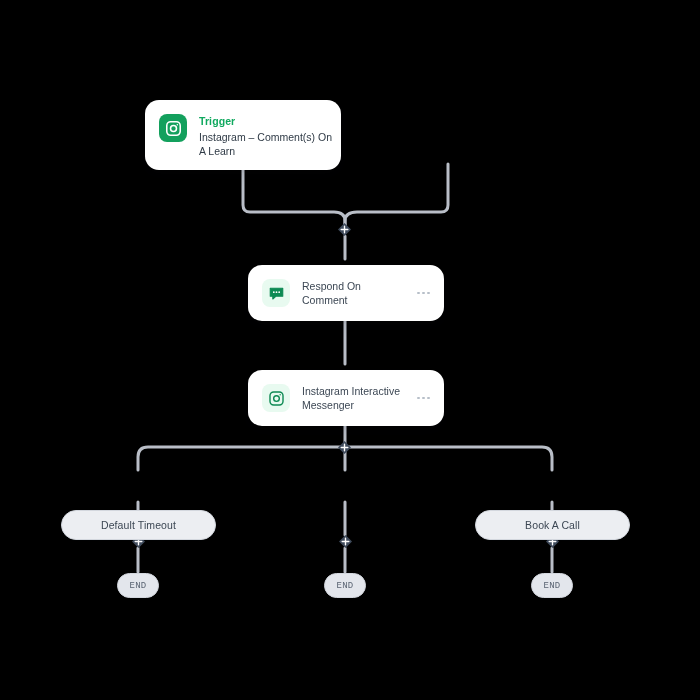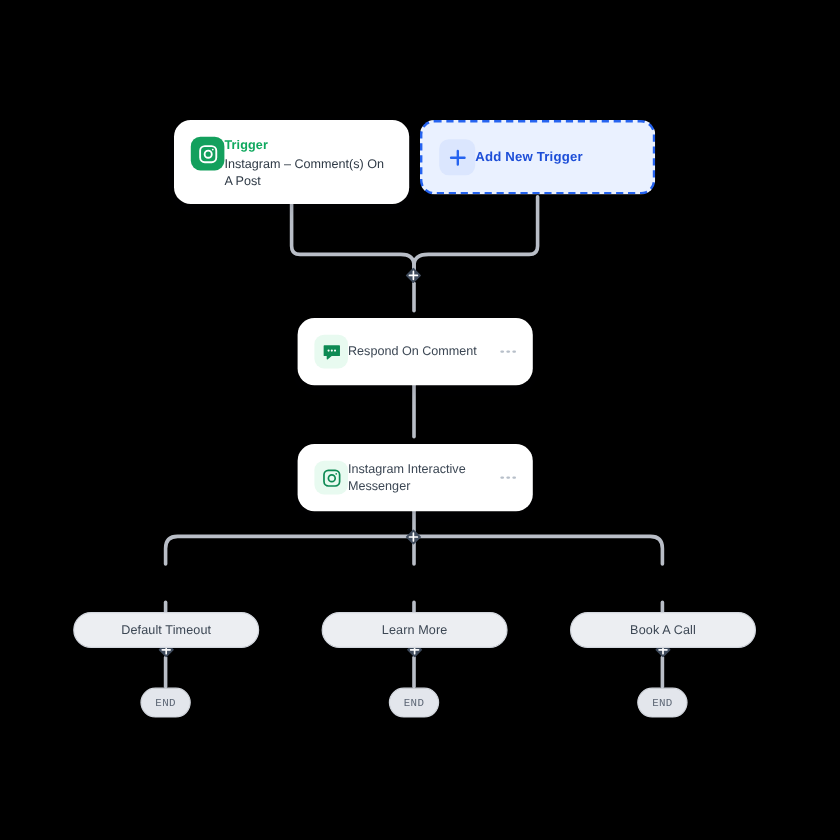--- a/index.html
+++ b/index.html
@@ -27,21 +27,21 @@
 
   
   .node {
     position: absolute;
     box-sizing: border-box;
     background: #ffffff;
     border-radius: 14px;
     box-shadow: 0 4px 14px rgba(16,24,40,0.10), 0 1px 3px rgba(16,24,40,0.06);
     display: flex;
     align-items: center;
-    gap: 0;
+    gap: 12px;
     padding: 12px 14px;
   }
 
   
   .node-trigger {
     left: 145px;
     top: 100px;
     width: 196px;
     height: 70px;
     align-items: flex-start;
@@ -261,32 +261,24 @@
   <div class="node node-trigger">
     <div class="icon-tile solid">
       <svg width="17" height="17" viewBox="0 0 24 24" fill="none" stroke="#ffffff" stroke-width="2.2" stroke-linecap="round" stroke-linejoin="round">
         <rect x="2.5" y="2.5" width="19" height="19" rx="5.5"></rect>
         <circle cx="12" cy="12" r="4.2"></circle>
         <circle cx="17.4" cy="6.6" r="1.05" fill="#ffffff" stroke="none"></circle>
       </svg>
     </div>
     <div class="trigger-text">
       <div class="trigger-title">Trigger</div>
-      <div class="trigger-sub">Instagram – Comment(s) On A Post</div>
+      <div class="trigger-sub">Instagram – Comment(s) On A Learn</div>
     </div>
   </div>
 
-  <div class="node node-add">
-    <div class="plus-box">
-      <svg width="15" height="15" viewBox="0 0 16 16">
-        <path d="M8 2 L8 14 M2 8 L14 8" stroke="#2563f0" stroke-width="2.1" stroke-linecap="round"></path>
-      </svg>
-    </div>
-    <span class="add-label">Add New Trigger</span>
-  </div>
 
   <div class="node node-step node-messenger">
     <div class="icon-tile soft">
       <svg width="17" height="17" viewBox="0 0 24 24" fill="none" stroke="#0e8a54" stroke-width="2" stroke-linecap="round" stroke-linejoin="round">
         <rect x="2.8" y="2.8" width="18.4" height="18.4" rx="5.2"></rect>
         <circle cx="12" cy="12" r="4"></circle>
         <circle cx="17.2" cy="6.8" r="1" fill="#0e8a54" stroke="none"></circle>
       </svg>
     </div>
     <span class="step-label">Instagram Interactive Messenger</span>
@@ -308,20 +300,19 @@
     </div>
     <span class="step-label">Respond On Comment</span>
     <span class="dots">
       <i></i>
         <i></i>
         <i></i>
     </span>
   </div>
 
   <div class="pill pill-0">Default Timeout</div>
-  <div class="pill pill-1">Learn More</div>
   <div class="pill pill-2">Book A Call</div>
 
   <div class="end-node end-0">END</div>
   <div class="end-node end-1">END</div>
   <div class="end-node end-2">END</div>
 
 </div>
 
 </body></html>

